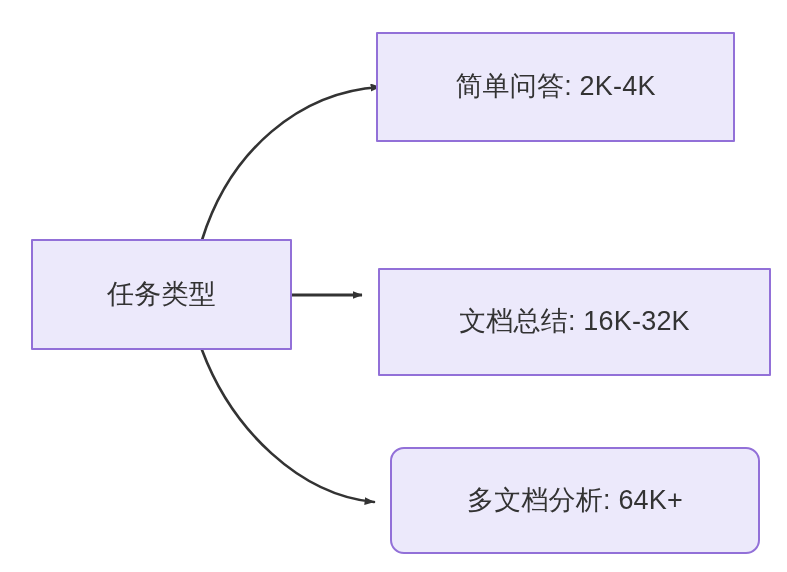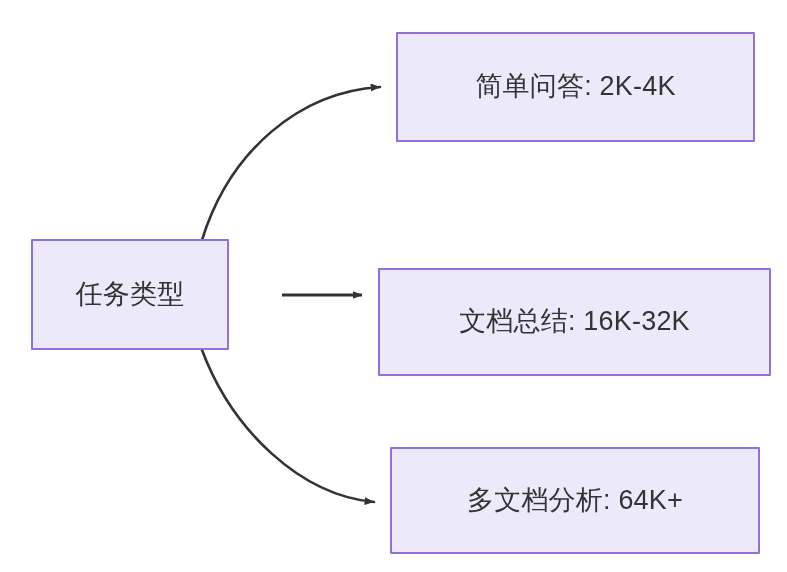--- a/index.html
+++ b/index.html
@@ -42,42 +42,43 @@
     color: #333333;
     font-size: 27px;
     line-height: 1.15;
     letter-spacing: 0.2px;
     white-space: nowrap;
   }
   
   #node-root {
     left: 31px;
     top: 239px;
-    width: 198px;
+    width: 261px;
     height: 111px;
   }
   
   #node-simple-qa {
-    left: 396px;
+    left: 376px;
     top: 32px;
     width: 359px;
     height: 110px;
   }
   #node-doc-summary {
     left: 378px;
     top: 240px;
     width: 393px;
     height: 108px;
     margin-top: 28px;
   }
   #node-multi-doc {
     left: 390px;
     top: 447px;
     width: 370px;
     height: 107px;
+    border-radius: 14px;
   }
 </style>
 </head>
 <body>
 
 <div id="diagram-canvas">
 
   <svg id="edge-layer" viewBox="0 0 787 572" width="787" height="572" xmlns="http://www.w3.org/2000/svg">
     <defs>
       <marker id="arrowhead" markerWidth="10" markerHeight="8" refX="9.4" refY="4" orient="auto" markerUnits="userSpaceOnUse">

